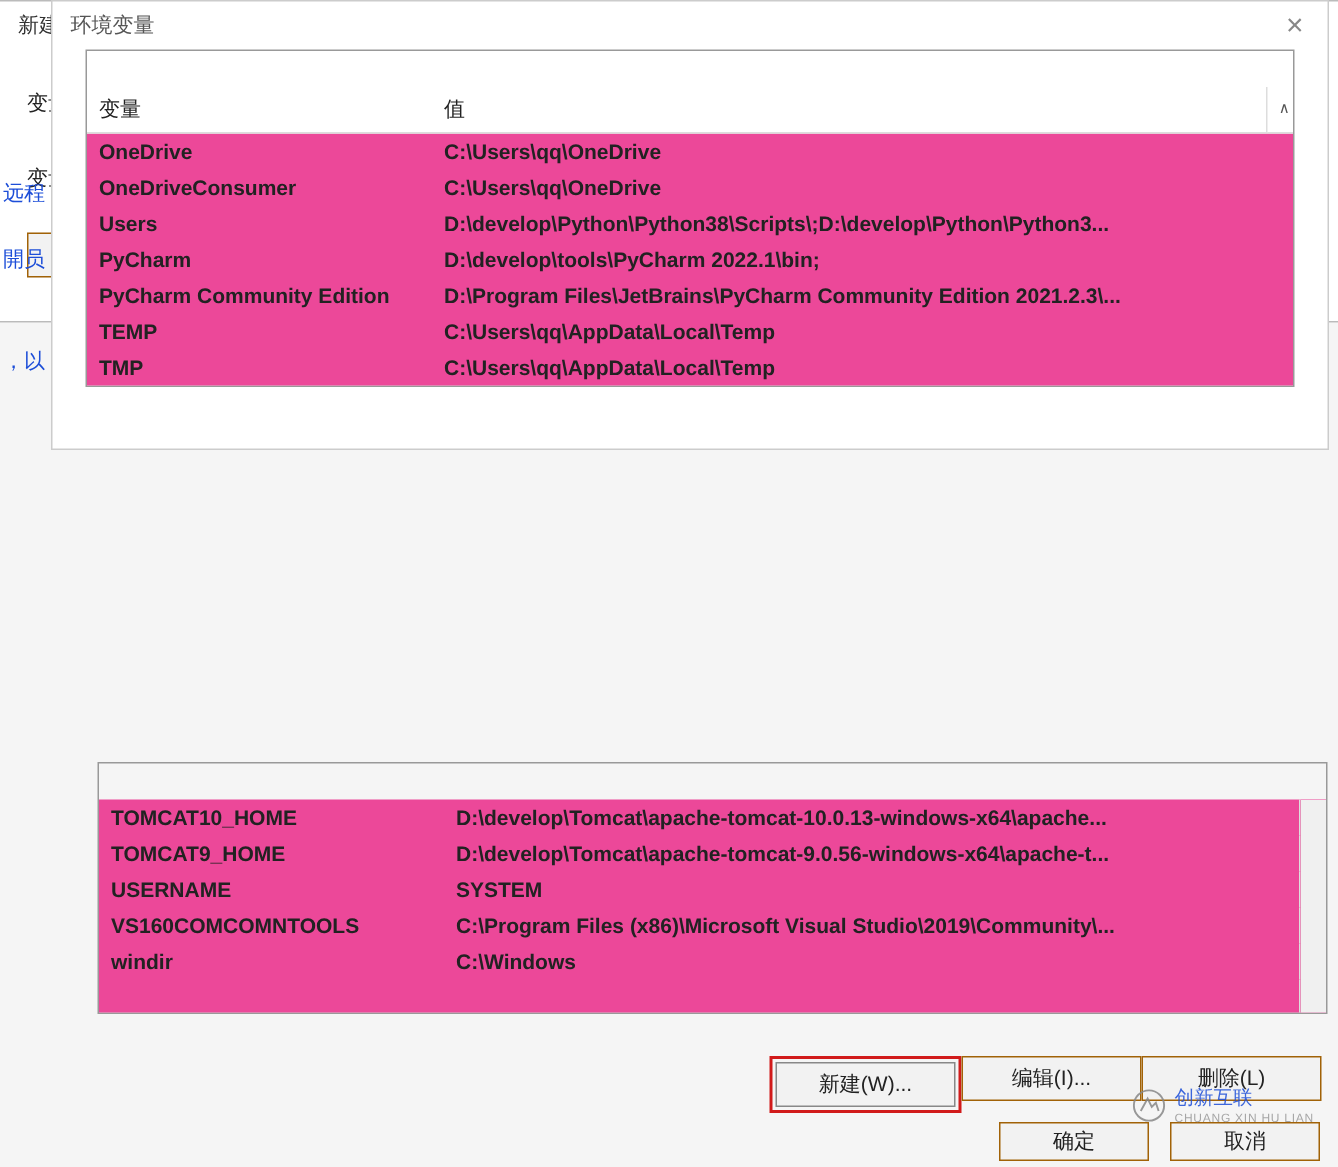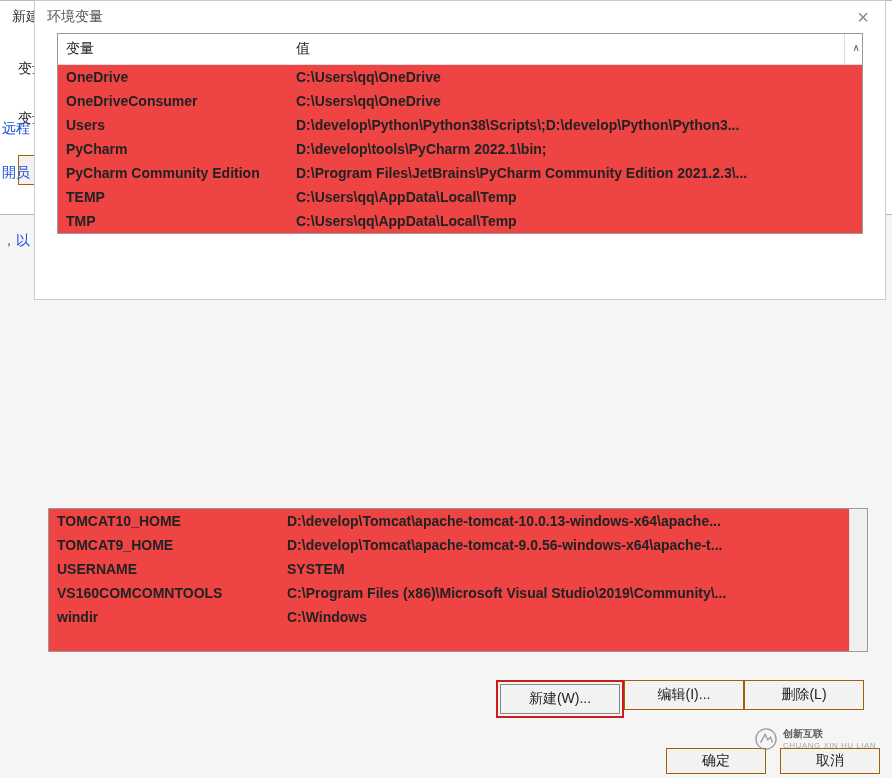--- a/index.html
+++ b/index.html
@@ -46,22 +46,23 @@
     font-size: 14px;
     color: #333;
   }
   .table-container {
     margin: 0 22px 0 22px;
     border: 1px solid #999;
   }
   .env-table {
     width: 100%;
     border-collapse: collapse;
-    background: #ef4444;
+    background: #ec4899;
     table-layout: fixed;
+    margin-top: 24px;
   }
   .env-table th {
     text-align: left;
     font-weight: normal;
     padding: 6px 8px;
     border-bottom: 1px solid #ddd;
     background: #fff;
     font-size: 14px;
     color: #222;
   }
@@ -155,21 +156,21 @@
     justify-content: center;
   }
   .btn.primary {
     border: 2px solid #0a6bcf;
   }
   .spacer { flex: 1; }
 
   
   #sysvars {
     position: absolute;
-    left: 48px; top: 508px;
+    left: 65px; top: 508px;
     width: 820px;
   }
   #sysvars .table-container { margin: 0; }
   .sys-btn-row {
     display: flex;
     gap: 0;
     justify-content: flex-end;
     margin: 28px 4px 0 0;
   }
   .hl-btn {
@@ -193,21 +194,21 @@
     position: absolute;
     right: 16px; bottom: 28px;
     display: flex;
     align-items: center;
     gap: 6px;
     color: #666;
     font-size: 12px;
     opacity: 0.85;
   }
   .logo svg { width: 22px; height: 22px; }
-  .logo .cn { font-size: 10px; font-weight: 700; color: #404040; }
+  .logo .cn { font-size: 13px; font-weight: 400; color: #1d4ed8; }
   .logo .en { font-size: 8px; color: #999; letter-spacing: 0.5px; }
 </style>
 </head>
 <body>
 
 <span class="left-frag" style="top:120px">远程</span>
 <span class="left-frag" style="top:164px">開员</span>
 <span class="left-frag" style="top:232px">，以</span>
 
 <div id="env-window" class="window">

